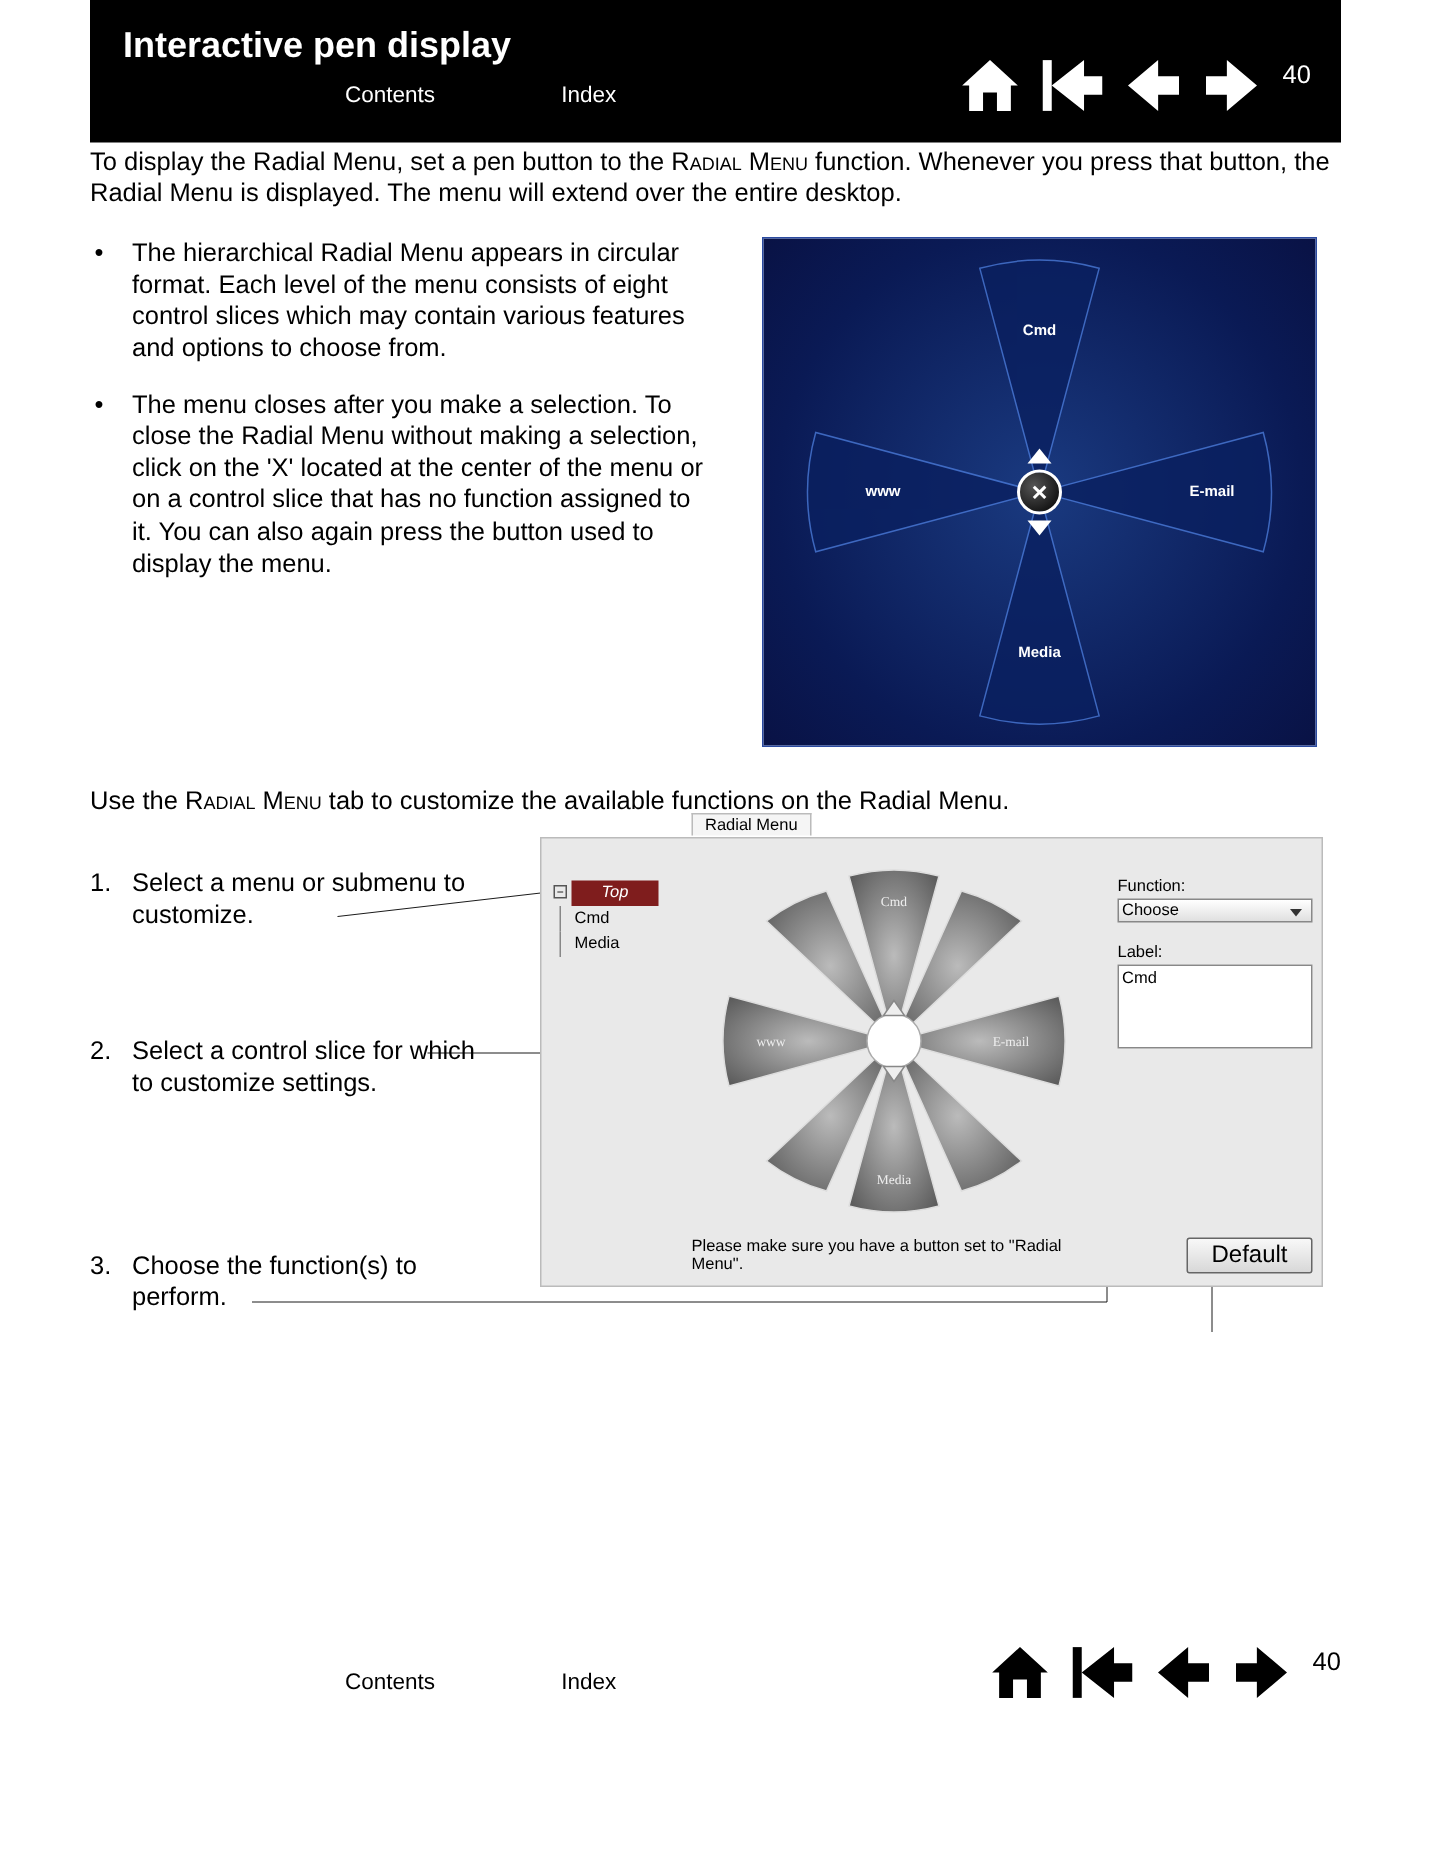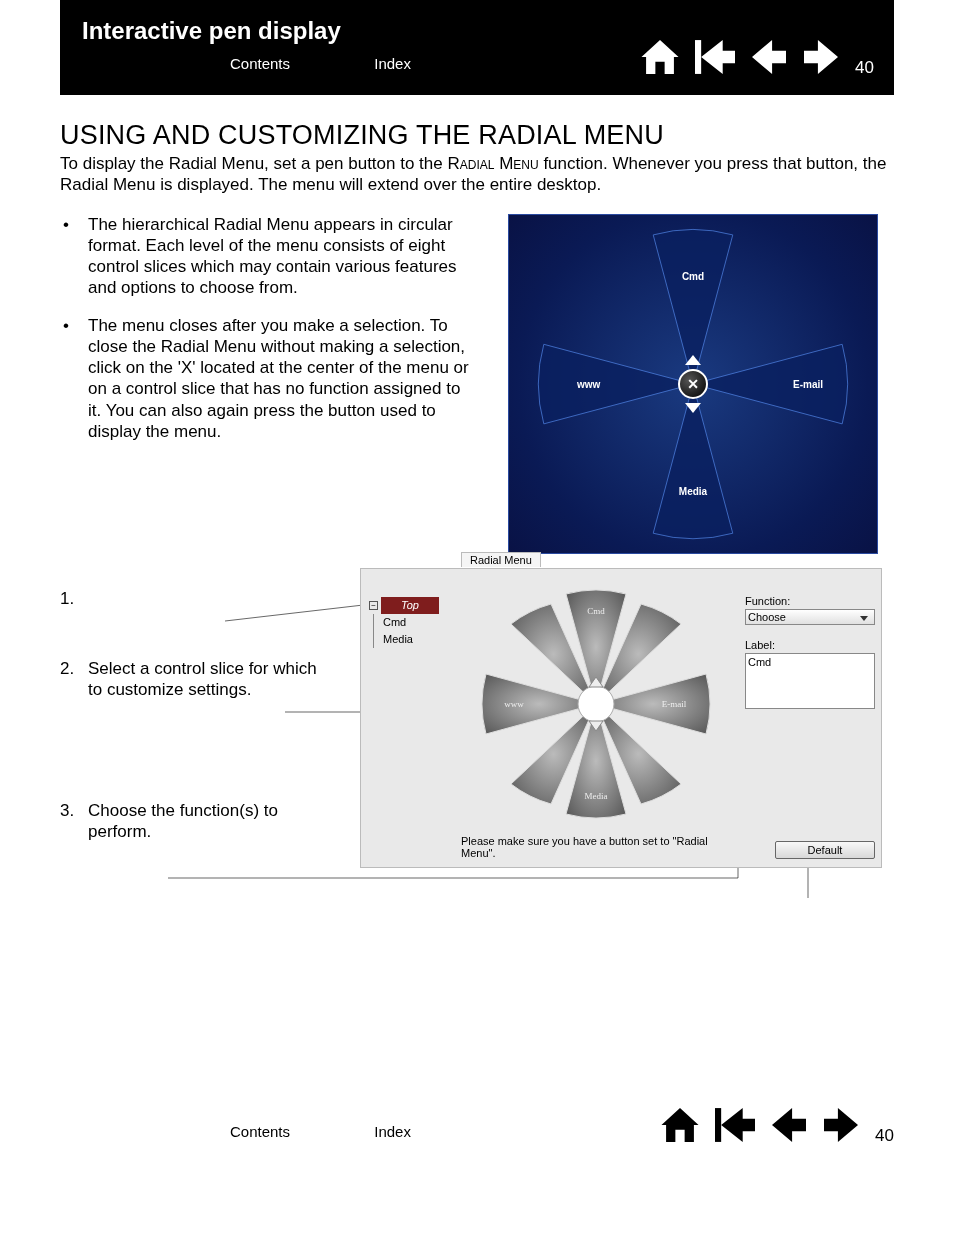--- a/index.html
+++ b/index.html
@@ -4,21 +4,21 @@
 <style>
   * { box-sizing: border-box; margin: 0; padding: 0; }
   body { font-family: Arial, Helvetica, sans-serif; background:#fff; width:954px; margin:0 auto; color:#000; }
   .page { padding: 0 60px 40px 60px; position:relative; }
 
   
   .toolbar { background:#000; color:#fff; height:95px; position:relative; }
   .toolbar-title { position:absolute; left:22px; top:17px; font-size:24px; font-family: Helvetica, Arial, sans-serif; font-weight:700; }
   .toolbar-links { position:absolute; left:170px; top:55px; font-size:15px; }
   .toolbar-links span { margin-right:80px; cursor:pointer; }
-  .nav-icons { position:absolute; right:20px; top:40px; display:flex; align-items:flex-end; gap:16px; }
+  .nav-icons { position:absolute; right:20px; top:40px; display:flex; align-items:flex-start; gap:16px; }
   .nav-icons svg { fill:#fff; }
   .page-number { font-size:17px; color:#fff; }
 
   
   .footer { margin-top:100px; height:60px; position:relative; }
   .footer .toolbar-links span { color:#000; }
   .footer .nav-icons svg { fill:#000; }
   .footer .page-number { color:#000; }
 
   h1.section-title { font-size:27px; margin-top:25px; font-weight:400; font-family: Helvetica, Arial, sans-serif; letter-spacing:0.2px; }
@@ -57,21 +57,21 @@
   .tree-child { padding-left:14px; position:relative; }
   .tree-child::before { content:""; position:absolute; left:4px; top:0; width:1px; height:100%; background:#888; }
   .radial-gray { position:absolute; left:95px; top:10px; width:280px; height:250px; }
   .radial-gray svg { width:100%; height:100%; }
   .panel-hint { position:absolute; left:100px; bottom:8px; font-size:11px; width:270px; }
   .fn-panel { position:absolute; right:6px; top:26px; width:130px; font-size:11px; }
   .fn-panel label { display:block; margin-bottom:2px; }
   .fn-select { width:100%; border:1px solid #888; background:linear-gradient(#fff,#e0e0e0); padding:1px 2px; font-size:11px; position:relative; }
   .fn-select::after { content:""; position:absolute; right:6px; top:6px; border-left:4px solid transparent; border-right:4px solid transparent; border-top:5px solid #333; }
   .label-box { width:100%; height:56px; border:1px solid #888; background:#fff; margin-top:2px; padding:2px; font-size:11px; }
-  .default-btn { position:absolute; right:6px; bottom:8px; width:100px; padding:2px 0; border:1px solid #666; background:linear-gradient(#f8f8f8,#d8d8d8); font-size:11px; text-align:center; border-radius:2px; cursor:pointer; }
+  .default-btn { position:absolute; right:6px; bottom:8px; width:84px; padding:2px 0; border:1px solid #666; background:linear-gradient(#f8f8f8,#d8d8d8); font-size:16px; text-align:center; border-radius:2px; cursor:pointer; }
 
   .annot-leaders { position:absolute; inset:0; pointer-events:none; }
   .desc-default { position:absolute; left:570px; top:330px; width:245px; font-family: Helvetica, Arial, sans-serif; font-size:17px; line-height:1.25; }
 </style>
 </head>
 <body>
 
 <div class="page">
 
   <div class="toolbar">
@@ -99,21 +99,20 @@
       </span>
       <span>
         <svg width="36" height="34" viewBox="0 0 22 22">
             <path d="M22 11 L9 0 V7 H0 V15 H9 V22 Z"></path>
           </svg>
       </span>
       <span class="page-number">40</span>
     </div>
   </div>
 
-  <h1 class="section-title">USING AND CUSTOMIZING THE RADIAL MENU</h1>
   <p class="intro">
     <span>To display the Radial Menu, set a pen button to the </span><span class="sc">Radial Menu</span><span> function.  Whenever you press that button, the Radial Menu is displayed.  The menu will extend over the entire desktop.</span>
   </p>
 
   <div class="cols">
     <ul class="bullets">
       <li>The hierarchical Radial Menu appears in circular format.  Each level of the menu consists of eight control slices which may contain various features and options to choose from.</li>
       <li>The menu closes after you make a selection.  To close the Radial Menu without making a selection, click on the 'X' located at the center of the menu or on a control slice that has no function assigned to it.  You can also again press the button used to display the menu.</li>
     </ul>
 
@@ -129,33 +128,36 @@
       <span class="rp1-label rp1-cmd">Cmd</span>
       <span class="rp1-label rp1-www">www</span>
       <span class="rp1-label rp1-email">E-mail</span>
       <span class="rp1-label rp1-media">Media</span>
       <div class="rp1-chev rp1-chev-up"></div>
       <div class="rp1-chev rp1-chev-down"></div>
       <div class="rp1-center"></div>
     </div>
   </div>
 
+  <p class="midpara">
+    <span>Use the </span><span class="sc">Radial Menu</span><span> tab to customize the available functions on the Radial Menu.</span>
+  </p>
 
   <div class="custom-section">
 
     <svg class="annot-leaders" width="832" height="400">
       <line x1="165" y1="53" x2="312" y2="36" stroke="#000" stroke-width="0.6"></line>
       <line x1="225" y1="144" x2="470" y2="144" stroke="#000" stroke-width="0.6"></line>
       <line x1="108" y1="310" x2="678" y2="310" stroke="#000" stroke-width="0.6"></line>
       <line x1="678" y1="64" x2="678" y2="310" stroke="#000" stroke-width="0.6"></line>
       <line x1="748" y1="296" x2="748" y2="330" stroke="#000" stroke-width="0.6"></line>
     </svg>
 
     <ol class="steps">
-      <li><span class="num">1.</span></li>
+      <li><span class="num">1.</span><span>Select a menu or submenu to customize.</span></li>
       <li><span class="num">2.</span><span>Select a control slice for which to customize settings.</span></li>
       <li style="margin-top:100px;"><span class="num">3.</span><span>Choose the function(s) to perform.</span></li>
     </ol>
 
     <div class="panel">
       <div class="tab">Radial Menu</div>
 
       <div class="tree">
         <span class="tree-box">−</span><span class="tree-top">Top</span>
         <div class="tree-child">Cmd</div>

